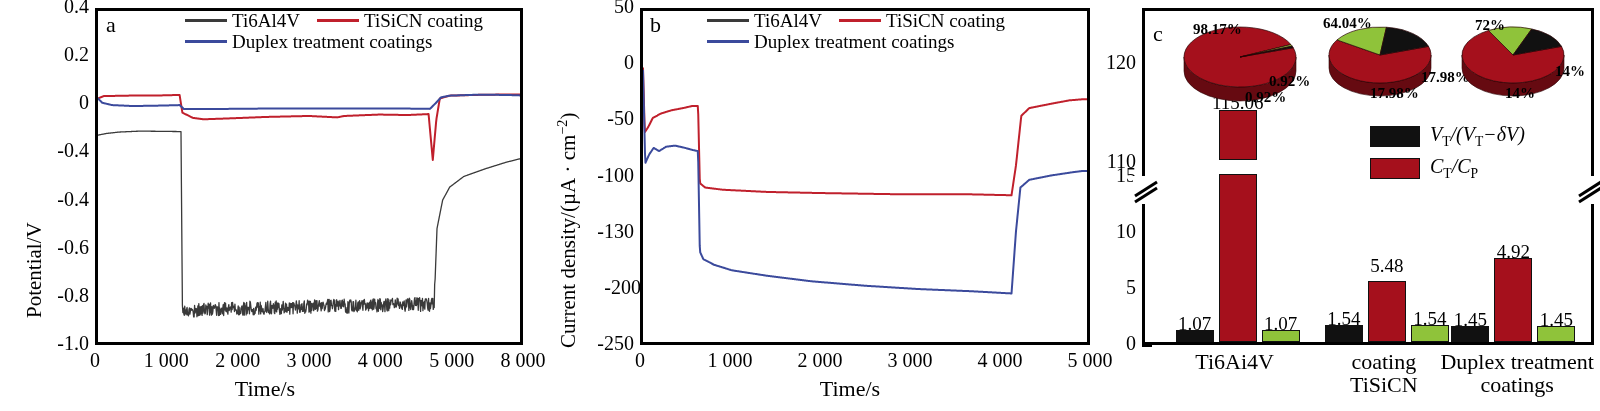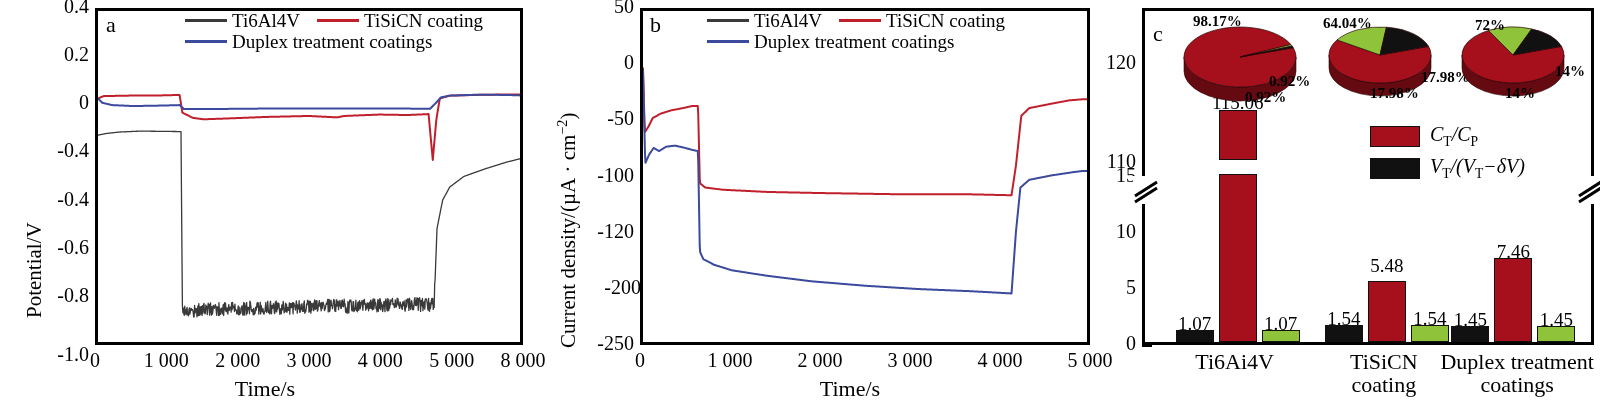--- a/index.html
+++ b/index.html
@@ -43,21 +43,21 @@
 </style>
 </head>
 <body>
 
 <div class="fig">
 
   <div class="panel" id="panel-a">
     <div class="axis-label ylabel" style="left:22px;top:318px;transform:rotate(-90deg);font-size:21px;">Potential/V</div>
 
     <div id="a-yticks">
-        <div class="tick-txt" style="right: 0px; left: 5px; width: 84px; top: 332px; margin-top: 11px;">-1.0</div>
+        <div class="tick-txt" style="right: 0px; left: 5px; width: 84px; top: 332px;">-1.0</div>
         <div class="tick-txt" style="right: 0px; left: 5px; width: 84px; top: 283.857px;">-0.8</div>
         <div class="tick-mark" style="left: 95px; top: 295.357px; width: 10px; height: 3px;"></div>
         <div class="tick-txt" style="right: 0px; left: 5px; width: 84px; top: 235.714px;">-0.6</div>
         <div class="tick-mark" style="left: 95px; top: 247.214px; width: 10px; height: 3px;"></div>
         <div class="tick-txt" style="right: 0px; left: 5px; width: 84px; top: 187.571px;">-0.4</div>
         <div class="tick-mark" style="left: 95px; top: 199.071px; width: 10px; height: 3px;"></div>
         <div class="tick-txt" style="right: 0px; left: 5px; width: 84px; top: 139.429px;">-0.4</div>
         <div class="tick-mark" style="left: 95px; top: 150.929px; width: 10px; height: 3px;"></div>
         <div class="tick-txt" style="right: 0px; left: 5px; width: 84px; top: 91.2857px;">0</div>
         <div class="tick-mark" style="left: 95px; top: 102.786px; width: 10px; height: 3px;"></div>
@@ -108,21 +108,21 @@
 
   <div class="panel" id="panel-b">
     <div class="ylabel" style="position:absolute;left:24px;top:348px;transform:rotate(-90deg);font-size:21px;white-space:nowrap;">
       Current density/(µA&nbsp;·&nbsp;cm<sup>−2</sup>)
     </div>
 
     <div id="b-yticks">
         <div class="tick-txt" style="right: 0px; left: 20px; width: 84px; top: 332px;">-250</div>
         <div class="tick-txt" style="right: 0px; left: 27px; width: 84px; top: 275.833px;">-200</div>
         <div class="tick-mark" style="left: 110px; top: 287.333px; width: 10px; height: 3px;"></div>
-        <div class="tick-txt" style="right: 0px; left: 20px; width: 84px; top: 219.667px;">-120</div>
+        <div class="tick-txt" style="right: 0px; left: 20px; width: 84px; top: 219.667px;">-130</div>
         <div class="tick-mark" style="left: 110px; top: 231.167px; width: 10px; height: 3px;"></div>
         <div class="tick-txt" style="right: 0px; left: 20px; width: 84px; top: 163.5px;">-100</div>
         <div class="tick-mark" style="left: 110px; top: 175px; width: 10px; height: 3px;"></div>
         <div class="tick-txt" style="right: 0px; left: 20px; width: 84px; top: 107.333px;">-50</div>
         <div class="tick-mark" style="left: 110px; top: 118.833px; width: 10px; height: 3px;"></div>
         <div class="tick-txt" style="right: 0px; left: 20px; width: 84px; top: 51.1667px;">0</div>
         <div class="tick-mark" style="left: 110px; top: 62.6667px; width: 10px; height: 3px;"></div>
         <div class="tick-txt" style="right: 0px; left: 20px; width: 84px; top: -5px;">50</div>
       </div>
     <div id="b-xticks">
@@ -226,33 +226,33 @@
           <div class="barval" style="left: 92.66px; width: 86px; top: 302.016px;">1.07</div>
           <div class="bar" style="left: 179.82px; width: 38px; height: 17.248px; background: rgb(17, 17, 17);"></div>
           <div class="barval" style="left: 155.82px; width: 86px; top: 296.752px;">1.54</div>
           <div class="bar" style="left: 222.82px; width: 38px; height: 61.376px; background: rgb(165, 16, 28);"></div>
           <div class="barval" style="left: 198.82px; width: 86px; top: 244px;">5.48</div>
           <div class="bar" style="left: 265.82px; width: 38px; height: 17.248px; background: rgb(143, 195, 58);"></div>
           <div class="barval" style="left: 241.82px; width: 86px; top: 296.752px;">1.54</div>
           <div class="bar" style="left: 306.38px; width: 38px; height: 16.24px; background: rgb(17, 17, 17);"></div>
           <div class="barval" style="left: 282.38px; width: 86px; top: 297.76px;">1.45</div>
           <div class="bar" style="left: 349.38px; width: 38px; height: 83.552px; background: rgb(165, 16, 28);"></div>
-          <div class="barval" style="left: 325.38px; width: 86px; top: 230.448px;">7.46</div>
+          <div class="barval" style="left: 325.38px; width: 86px; top: 230.448px;">4.92</div>
           <div class="bar" style="left: 392.38px; width: 38px; height: 16.24px; background: rgb(143, 195, 58);"></div>
           <div class="barval" style="left: 368.38px; width: 86px; top: 297.76px;">1.45</div>
         </div>
       <div id="c-pies" style="position:absolute;left:0;top:0;right:0;bottom:0;">
           <div style="position: absolute; left: 0px; top: 0px;">
             <svg width="452" height="140" style="position:absolute;left:0;top:0;">
               <path d="M 151 46 A 56 30 0 0 1 39 46.00000000000001 L 39 60.00000000000001 A 56 30 0 0 0 151 60 Z" fill="rgb(102,10,17)" stroke="#2a0305" stroke-width="0.6"></path>
               <path d="M 95 46 L 148.2591649125286 36.72949016875158 A 56 30 0 1 1 145.9077225721394 33.50046679103362 Z" fill="#a5101c" stroke="#2a0305" stroke-width="0.7"></path>
               <path d="M 95 46 L 145.9077225721394 33.50046679103362 A 56 30 0 0 1 147.1705648060313 35.09677087714861 Z" fill="#8fc33a" stroke="#2a0305" stroke-width="0.7"></path>
               <path d="M 95 46 L 147.1705648060313 35.09677087714861 A 56 30 0 0 1 148.2591649125286 36.72949016875157 Z" fill="#111111" stroke="#2a0305" stroke-width="0.7"></path>
             </svg>
-            <div class="pielbl" style="left: 48px; top: 2px;">98.17%</div>
+            <div class="pielbl" style="left: 48px; top: 10px;">98.17%</div>
             <div class="pielbl" style="left: 124px; top: 62px;">0.92%</div>
             <div class="pielbl" style="left: 100px; top: 78px;">0.92%</div>
           </div>
           <div style="position: absolute; left: 0px; top: 0px;">
             <svg width="452" height="140" style="position:absolute;left:0;top:0;">
               <path d="M 286 44 A 51 28 0 0 1 184 44 L 184 57 A 51 28 0 0 0 286 57 Z" fill="rgb(102,10,17)" stroke="#2a0305" stroke-width="0.6"></path>
               <path d="M 235 44 L 283.5038823310528 35.347524157501475 A 51 28 0 1 1 192.00809238508802 28.937480416426407 Z" fill="#a5101c" stroke="#2a0305" stroke-width="0.7"></path>
               <path d="M 235 44 L 192.00809238508802 28.937480416426407 A 51 28 0 0 1 241.45557298137507 16.225220250434575 Z" fill="#8fc33a" stroke="#2a0305" stroke-width="0.7"></path>
               <path d="M 235 44 L 241.45557298137507 16.225220250434575 A 51 28 0 0 1 283.5038823310528 35.34752415750147 Z" fill="#111111" stroke="#2a0305" stroke-width="0.7"></path>
             </svg>
@@ -270,29 +270,29 @@
             <div class="pielbl" style="left: 330px; top: 6px;">72%</div>
             <div class="pielbl" style="left: 410px; top: 52px;">14%</div>
             <div class="pielbl" style="left: 360px; top: 74px;">14%</div>
           </div>
         </div>
 
       <div class="panel-letter" style="left:8px;top:10px;">c</div>
 
       <div class="clegend" style="left:225px;top:112px;">
         <div class="cl-row">
+          <span class="cl-sw" style="background:#111111;"></span>
+          <span class="cl-txt">
+            <i>V</i><sub>T</sub>/(<i>V</i><sub>T</sub>−<i>δV</i>)
+          </span>
+        </div>
+        <div class="cl-row">
           <span class="cl-sw" style="background:#a5101c;"></span>
           <span class="cl-txt">
             <i>C</i><sub>T</sub>/<i>C</i><sub>P</sub>
-          </span>
-        </div>
-        <div class="cl-row">
-          <span class="cl-sw" style="background:#111111;"></span>
-          <span class="cl-txt">
-            <i>V</i><sub>T</sub>/(<i>V</i><sub>T</sub>−<i>δV</i>)
           </span>
         </div>
       </div>
 
       <div class="brk" style="left:-12px;top:165px;">
         <svg width="26" height="28" viewBox="0 0 26 28">
           <rect x="0" y="0" width="26" height="28" fill="#fff"></rect>
           <line x1="2" y1="20" x2="24" y2="6" stroke="#000" stroke-width="3"></line>
           <line x1="2" y1="26" x2="24" y2="12" stroke="#000" stroke-width="3"></line>
         </svg>
@@ -304,22 +304,22 @@
           <line x1="2" y1="26" x2="24" y2="12" stroke="#000" stroke-width="3"></line>
         </svg>
       </div>
     </div>
 
     <div id="c-cats">
         <div class="cat" style="left: 29.66px; width: 210px; top: 350px;">
           <div>Ti6Ai4V</div>
         </div>
         <div class="cat" style="left: 178.82px; width: 210px; top: 350px;">
+          <div>coating</div>
           <div>TiSiCN</div>
-          <div>coating</div>
         </div>
         <div class="cat" style="left: 312.16px; width: 210px; top: 350px;">
           <div>Duplex treatment</div>
           <div>coatings</div>
         </div>
       </div>
   </div>
 
 </div>
 

